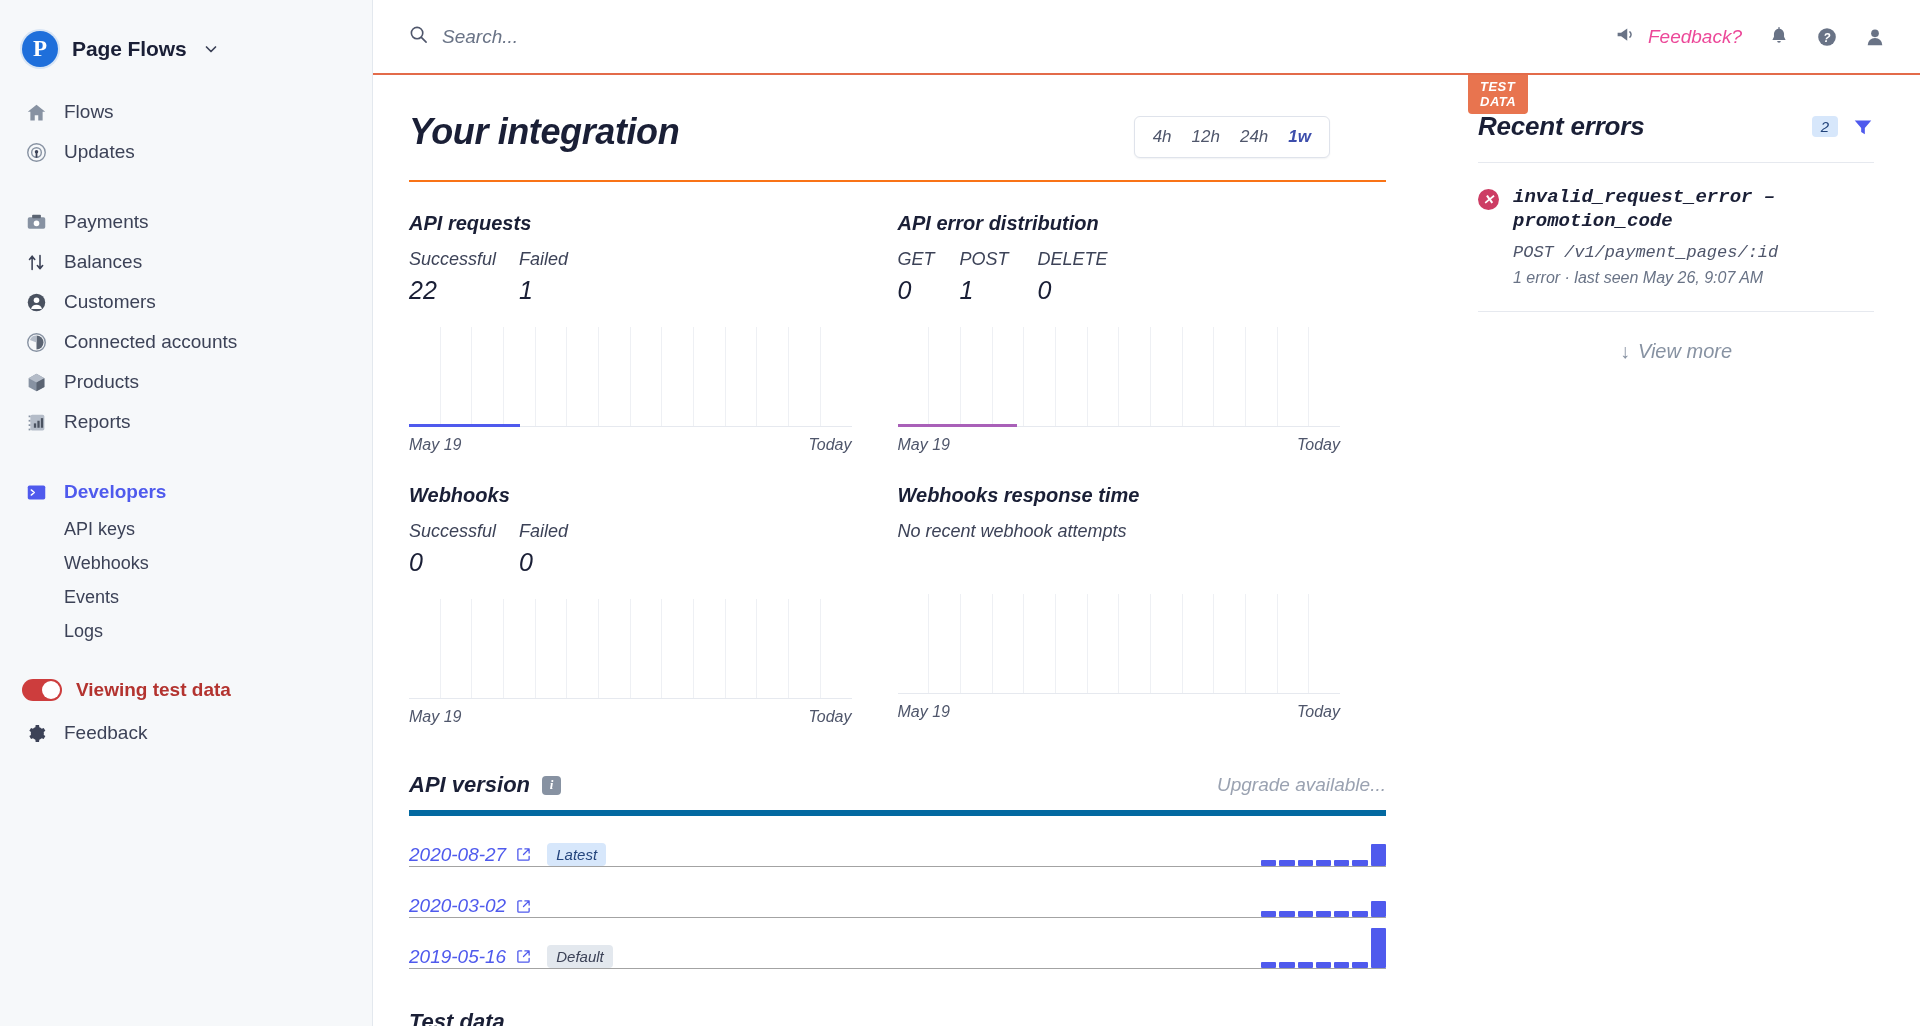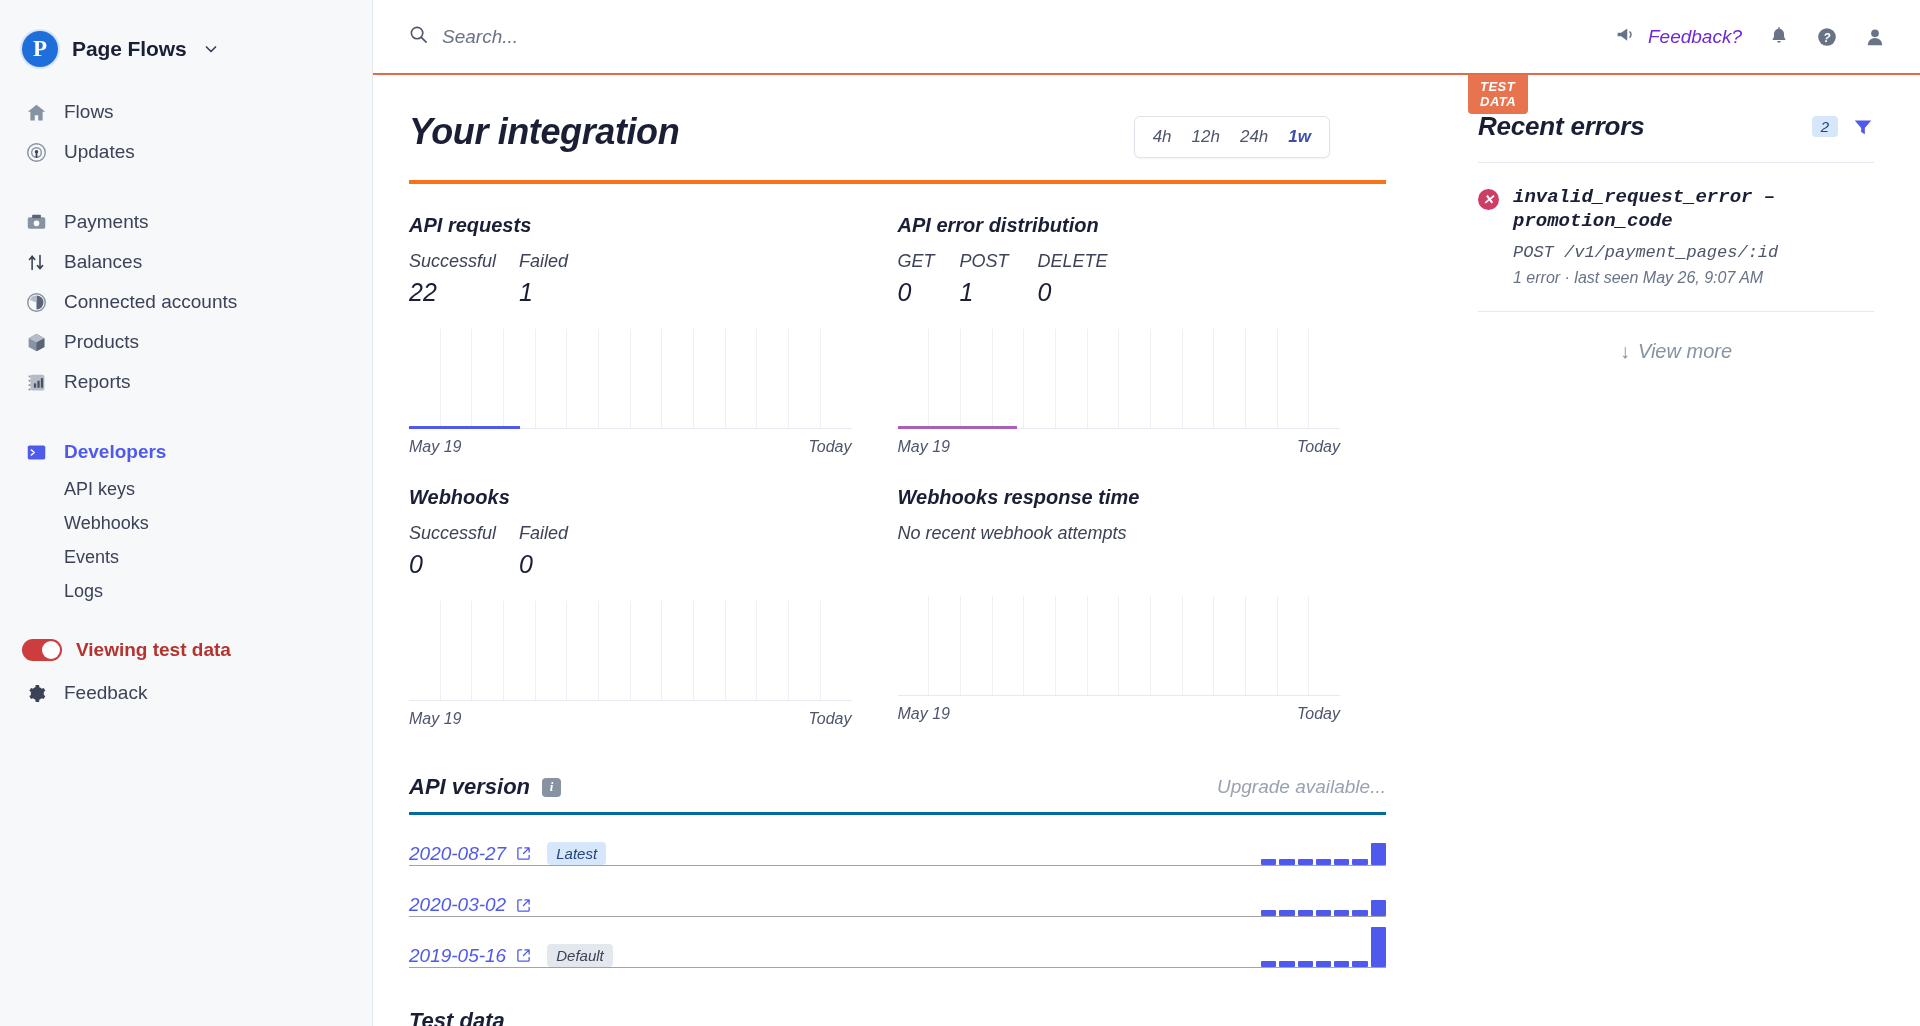--- a/index.html
+++ b/index.html
@@ -97,21 +97,21 @@
     padding: 0 34px 0 36px;
     background: #fff;
   }
   .search {
     display: flex; align-items: center; gap: 14px;
     flex: 1 1 auto; cursor: text;
   }
   .search-text { color: #697386; font-size: 19px; }
   .topbar-right { display: flex; align-items: center; gap: 26px; }
   .feedback { display: flex; align-items: center; gap: 12px; cursor: pointer; }
-  .feedback-label { color: #6d28d9; font-size: 19px; }
+  .feedback-label { color: #ec4899; font-size: 19px; }
   .icon-btn { cursor: pointer; display: flex; align-items: center; justify-content: center; }
 
   .content { display: flex; height: 946px; }
   .left-col {
     flex: 1 1 auto;
     padding: 0 0 0 36px;
     position: relative;
     min-width: 0;
   }
   .test-badge {
@@ -120,21 +120,21 @@
     background: #e8744f;
     color: #fff;
     font-size: 13px; font-weight: bold;
     letter-spacing: 0.5px;
     padding: 4px 12px 5px 12px;
     border-radius: 0 0 4px 4px;
   }
   .page-head {
     display: flex; align-items: flex-start; justify-content: space-between;
     padding: 36px 56px 0 0;
-    border-bottom: 4px solid #f97316;
+    border-bottom: 2px solid #f97316;
     padding-bottom: 22px;
     margin-right: 56px;
     text-align: right;
   }
   .page-title { font-size: 36px; font-weight: bold; color: #1a1f36; letter-spacing: -0.4px; }
   .range-group {
     display: flex; align-items: center;
     border: 1px solid #dfe3eb; border-radius: 6px;
     box-shadow: 0 1px 2px rgba(18,42,66,0.06);
     background: #fff;
@@ -176,21 +176,21 @@
     display: flex; justify-content: space-between;
     margin-top: 9px;
     font-size: 16px; color: #4f566b;
   }
 
   
   .apiver { margin-right: 56px; margin-top: 46px; }
   .apiver-head {
     display: flex; align-items: center; justify-content: space-between;
     padding-bottom: 12px;
-    border-bottom: 3px solid #0369a1;
+    border-bottom: 6px solid #0369a1;
   }
   .apiver-title { display: flex; align-items: center; gap: 12px; }
   .apiver-title .t { font-size: 22px; font-weight: bold; color: #1a1f36; }
   .info-icon {
     width: 19px; height: 19px; border-radius: 4px;
     background: #8792a2; color: #fff;
     font-size: 13px; font-weight: bold;
     display: flex; align-items: center; justify-content: center;
     font-family: "Liberation Serif", serif;
   }
@@ -314,20 +314,30 @@
           <svg width="21" height="21" viewBox="0 0 24 24">
             <path d="M7 20 V5 M7 5 L4 8.5 M7 5 L10 8.5" fill="none" stroke="#3c4257" stroke-width="1.8" stroke-linecap="round" stroke-linejoin="round"></path>
             <path d="M16 4 V19 M16 19 L13 15.5 M16 19 L19 15.5" fill="none" stroke="#3c4257" stroke-width="1.8" stroke-linecap="round" stroke-linejoin="round"></path>
           </svg>
         </span>
         <span class="nav-label">Balances</span>
       </div>
       <div class="nav-item">
         <span class="nav-icon">
           <svg width="21" height="21" viewBox="0 0 24 24">
+              <circle cx="12" cy="12" r="10" fill="#4a5260"></circle>
+              <circle cx="12" cy="9.5" r="3.2" fill="#fff"></circle>
+              <path d="M5.8 19.5 a6.4 6.4 0 0 1 12.4 0 Z" fill="#fff"></path>
+            </svg>
+        </span>
+        <span class="nav-label">Customers</span>
+      </div>
+      <div class="nav-item">
+        <span class="nav-icon">
+          <svg width="21" height="21" viewBox="0 0 24 24">
               <circle cx="12" cy="12" r="10" fill="none" stroke="#8792a2" stroke-width="1.6"></circle>
               <path d="M12 4 A8 8 0 0 1 12 20 Z" fill="#5b6472"></path>
               <path d="M12 12 L12 4 A8 8 0 0 0 4.5 9 Z" fill="#b4bcc8"></path>
             </svg>
         </span>
         <span class="nav-label">Connected accounts</span>
       </div>
       <div class="nav-item">
         <span class="nav-icon">
           <svg width="21" height="21" viewBox="0 0 24 24">

